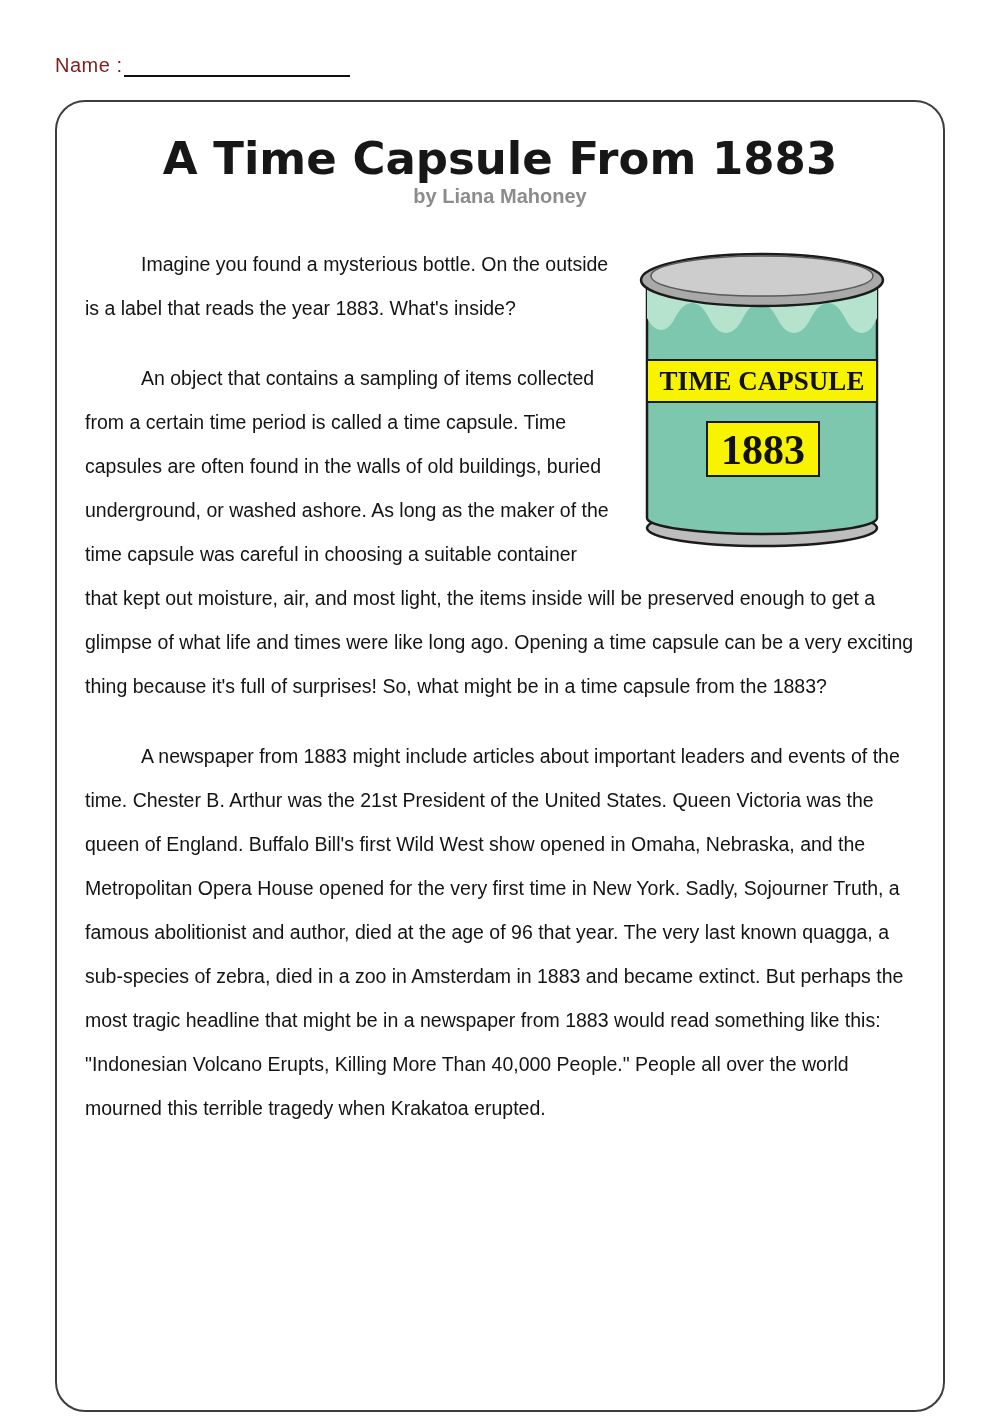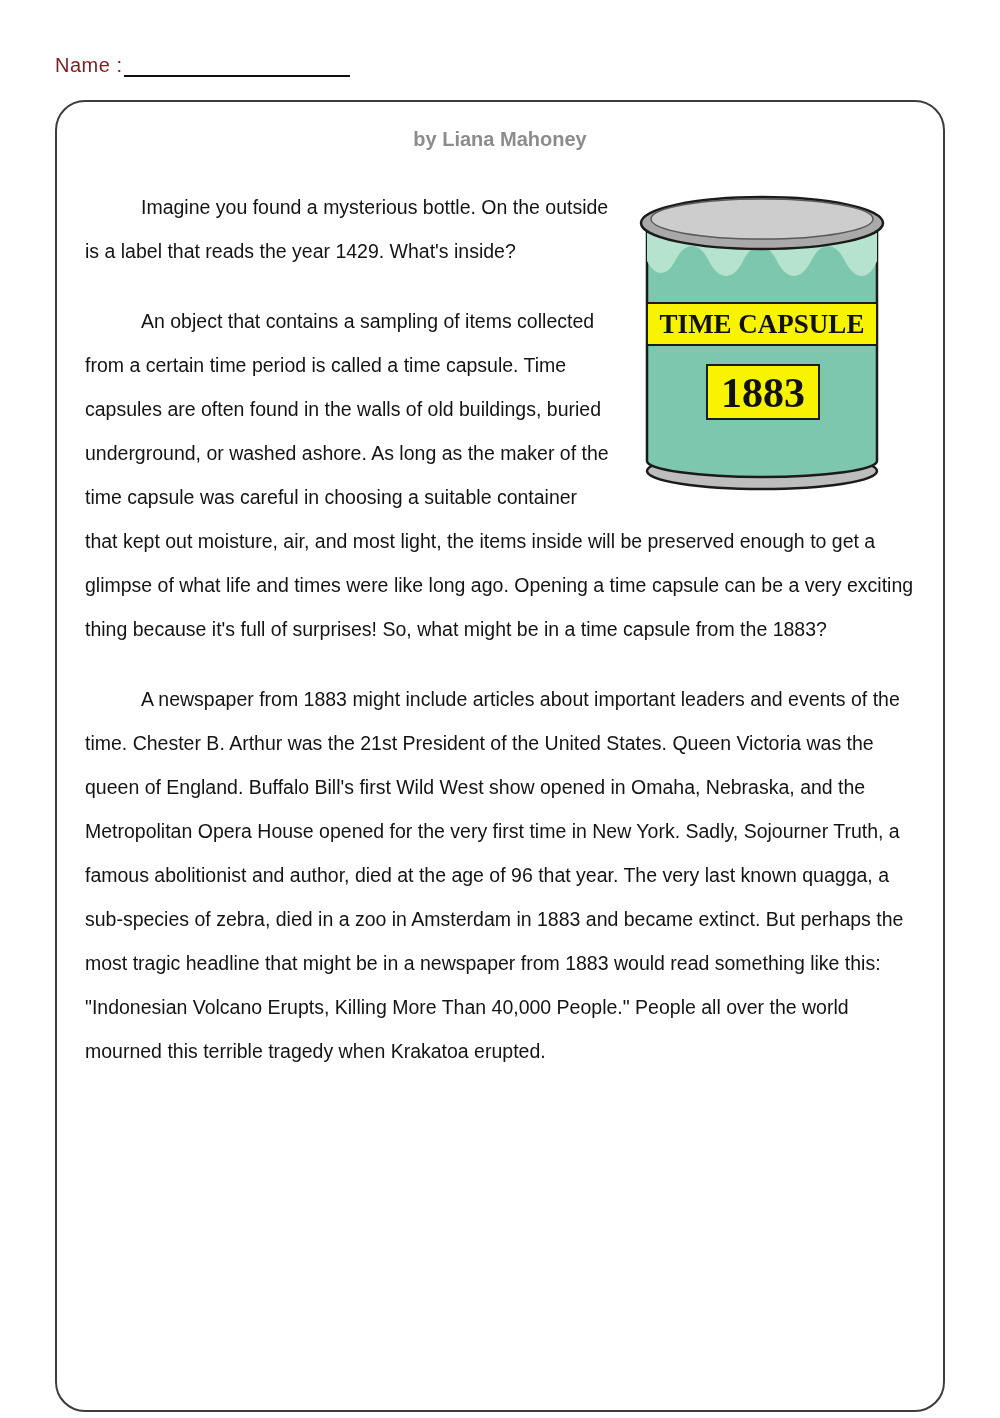--- a/index.html
+++ b/index.html
@@ -32,20 +32,21 @@
 <body>
 
 <div class="page">
 
   <div class="name-row">
     <span class="name-label">Name :</span><span class="name-line"></span>
   </div>
 
   <div class="frame">
 
+    <h1 class="title">A Time Capsule From 1883</h1>
     <div class="byline">by Liana Mahoney</div>
 
     <div class="body-text">
 
       <figure class="can-figure">
         <svg viewBox="0 0 262 332" xmlns="http://www.w3.org/2000/svg">
 
           <ellipse cx="131" cy="286" rx="115" ry="18" fill="#BDBDBD" stroke="#1B1B1B" stroke-width="2.5"></ellipse>
 
           <path d="M16,44 L16,276 A115,16 0 0 0 246,276 L246,44 Z" fill="#7EC7AF" stroke="#1B1B1B" stroke-width="2.5"></path>
@@ -63,19 +64,19 @@
           <text x="131" y="148" text-anchor="middle" font-family="Liberation Serif, serif" font-weight="bold" font-size="27" fill="#111111">TIME CAPSULE</text>
 
           <rect x="76" y="180" width="112" height="54" fill="#F8F400" stroke="#1B1B1B" stroke-width="2"></rect>
           <text x="132" y="222" text-anchor="middle" font-family="Liberation Serif, serif" font-weight="bold" font-size="42" fill="#111111">1883</text>
 
           <ellipse cx="131" cy="38" rx="121" ry="26" fill="#A9A9A9" stroke="#1B1B1B" stroke-width="2.5"></ellipse>
           <ellipse cx="131" cy="34" rx="111" ry="20" fill="#CDCDCD" stroke="#5a5a5a" stroke-width="1.5"></ellipse>
         </svg>
       </figure>
 
-      <p class="para">Imagine you found a mysterious bottle. On the outside is a label that reads the year 1429. What's inside?</p>
+      <p class="para">Imagine you found a mysterious bottle. On the outside is a label that reads the year 1883. What's inside?</p>
       <p class="para">An object that contains a sampling of items collected from a certain time period is called a time capsule. Time capsules are often found in the walls of old buildings, buried underground, or washed ashore. As long as the maker of the time capsule was careful in choosing a suitable container that kept out moisture, air, and most light, the items inside will be preserved enough to get a glimpse of what life and times were like long ago. Opening a time capsule can be a very exciting thing because it's full of surprises! So, what might be in a time capsule from the 1883?</p>
       <p class="para">A newspaper from 1883 might include articles about important leaders and events of the time. Chester B. Arthur was the 21st President of the United States. Queen Victoria was the queen of England. Buffalo Bill's first Wild West show opened in Omaha, Nebraska, and the Metropolitan Opera House opened for the very first time in New York. Sadly, Sojourner Truth, a famous abolitionist and author, died at the age of 96 that year. The very last known quagga, a sub-species of zebra, died in a zoo in Amsterdam in 1883 and became extinct. But perhaps the most tragic headline that might be in a newspaper from 1883 would read something like this: "Indonesian Volcano Erupts, Killing More Than 40,000 People." People all over the world mourned this terrible tragedy when Krakatoa erupted.</p>
 
     </div>
   </div>
 </div>
 
 </body></html>

